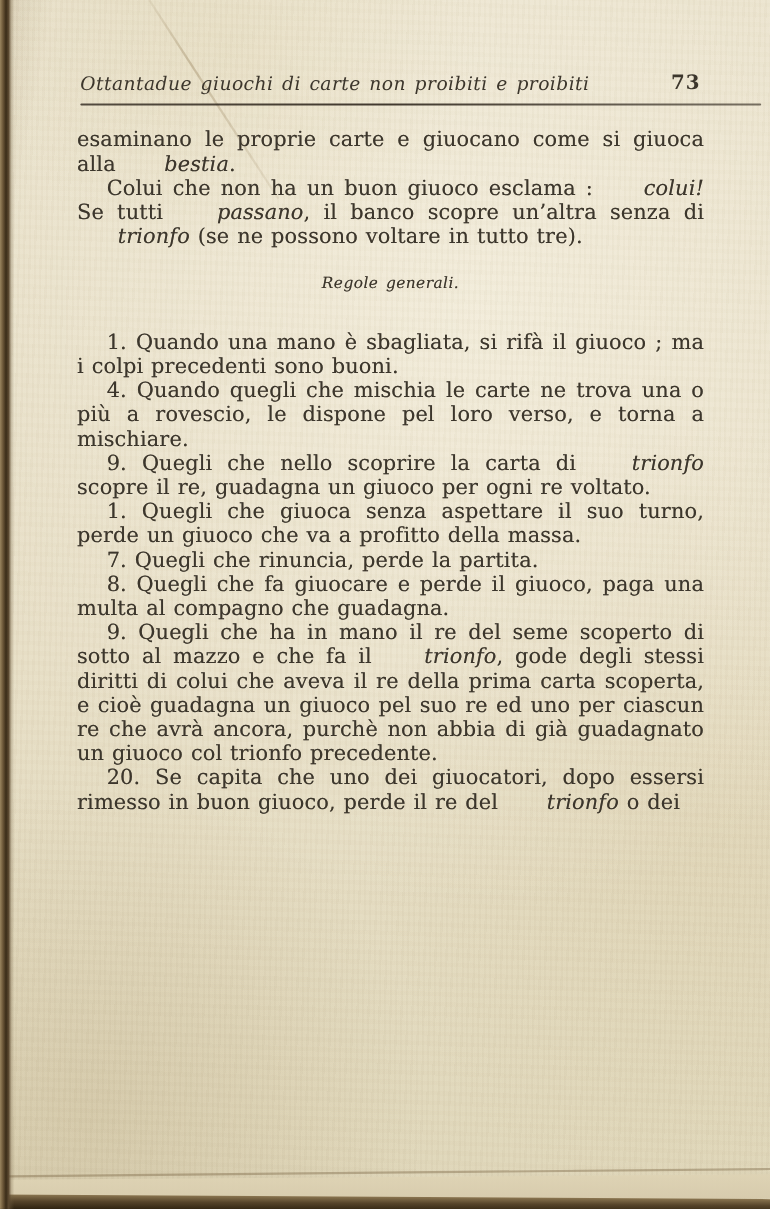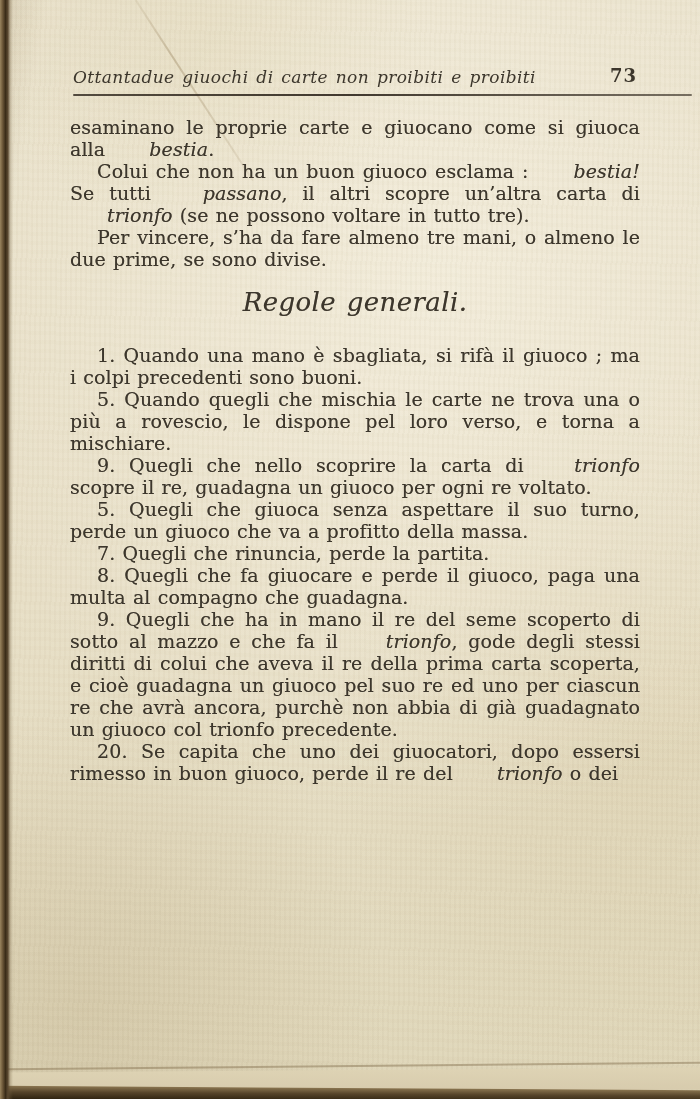--- a/index.html
+++ b/index.html
@@ -66,21 +66,21 @@
     font-size: 19px; line-height: 22px;
     text-align: justify;
     letter-spacing: 0.1px; word-spacing: 1px;
     text-shadow: 0 0 0.5px rgba(60,54,44,0.55);
   }
   .para { margin: 0; text-indent: 27px; }
   .para.noindent { text-indent: 0; }
   .heading {
     margin: 20px 0 30px 0;
     text-align: center; text-indent: 0;
-    font-style: italic; font-size: 26px; line-height: 24px;
+    font-style: italic; font-size: 14px; line-height: 24px;
     letter-spacing: 0.4px; word-spacing: 2px;
   }
   .it { font-style: italic; margin-left: 37px; }
   .bottom-page-edges { position: absolute; left: -6px; right: -6px; bottom: 0; height: 40px; }
   .edge-crease-line {
     position: absolute; left: 2%; right: 0; top: 6px; height: 2px;
     background: rgba(128,108,76,0.45);
     transform: rotate(-0.55deg);
   }
   .edge-band {
@@ -103,29 +103,28 @@
   <div class="paper-crease"></div>
 
   <div class="running-header">
     <div class="running-title">Ottantadue giuochi di carte non proibiti e proibiti</div>
     <div class="page-number">73</div>
   </div>
   <div class="header-rule"></div>
 
   <div class="page-text">
     <p class="para noindent"><span>esaminano le proprie carte e giuocano come si giuoca alla </span><span class="it">bestia</span><span>.</span></p>
-    <p class="para"><span>Colui che non ha un buon giuoco esclama&nbsp;: </span><span class="it">bestia!</span><span> Se tutti </span><span class="it">passano</span><span>, il altri scopre un’altra carta di </span><span class="it">trionfo</span><span> (se ne possono voltare in tutto tre).</span></p>
-    <p class="para"><span>Per vincere, s’ha da fare almeno tre mani, o almeno le due prime, se sono divise.</span></p>
+    <p class="para"><span>Colui che non ha un buon giuoco esclama&nbsp;: </span><span class="it">colui!</span><span> Se tutti </span><span class="it">passano</span><span>, il banco scopre un’altra senza di </span><span class="it">trionfo</span><span> (se ne possono voltare in tutto tre).</span></p>
 
     <div class="heading">Regole generali.</div>
 
     <p class="para"><span>1. Quando una mano è sbagliata, si rifà il giuoco&nbsp;; ma i colpi precedenti sono buoni.</span></p>
-    <p class="para"><span>5. Quando quegli che mischia le carte ne trova una o più a rovescio, le dispone pel loro verso, e torna a mischiare.</span></p>
+    <p class="para"><span>4. Quando quegli che mischia le carte ne trova una o più a rovescio, le dispone pel loro verso, e torna a mischiare.</span></p>
     <p class="para"><span>9. Quegli che nello scoprire la carta di </span><span class="it">trionfo</span><span> scopre il re, guadagna un giuoco per ogni re voltato.</span></p>
-    <p class="para"><span>5. Quegli che giuoca senza aspettare il suo turno, perde un giuoco che va a profitto della massa.</span></p>
+    <p class="para"><span>1. Quegli che giuoca senza aspettare il suo turno, perde un giuoco che va a profitto della massa.</span></p>
     <p class="para"><span>7. Quegli che rinuncia, perde la partita.</span></p>
     <p class="para"><span>8. Quegli che fa giuocare e perde il giuoco, paga una multa al compagno che guadagna.</span></p>
     <p class="para"><span>9. Quegli che ha in mano il re del seme scoperto di sotto al mazzo e che fa il </span><span class="it">trionfo</span><span>, gode degli stessi diritti di colui che aveva il re della prima carta scoperta, e cioè guadagna un giuoco pel suo re ed uno per ciascun re che avrà ancora, purchè non abbia di già guadagnato un giuoco col trionfo precedente.</span></p>
     <p class="para"><span>20. Se capita che uno dei giuocatori, dopo essersi rimesso in buon giuoco, perde il re del </span><span class="it">trionfo</span><span> o dei</span></p>
   </div>
 
   <div class="bottom-page-edges">
     <div class="edge-crease-line"></div>
     <div class="edge-band"></div>
     <div class="edge-dark"></div>

